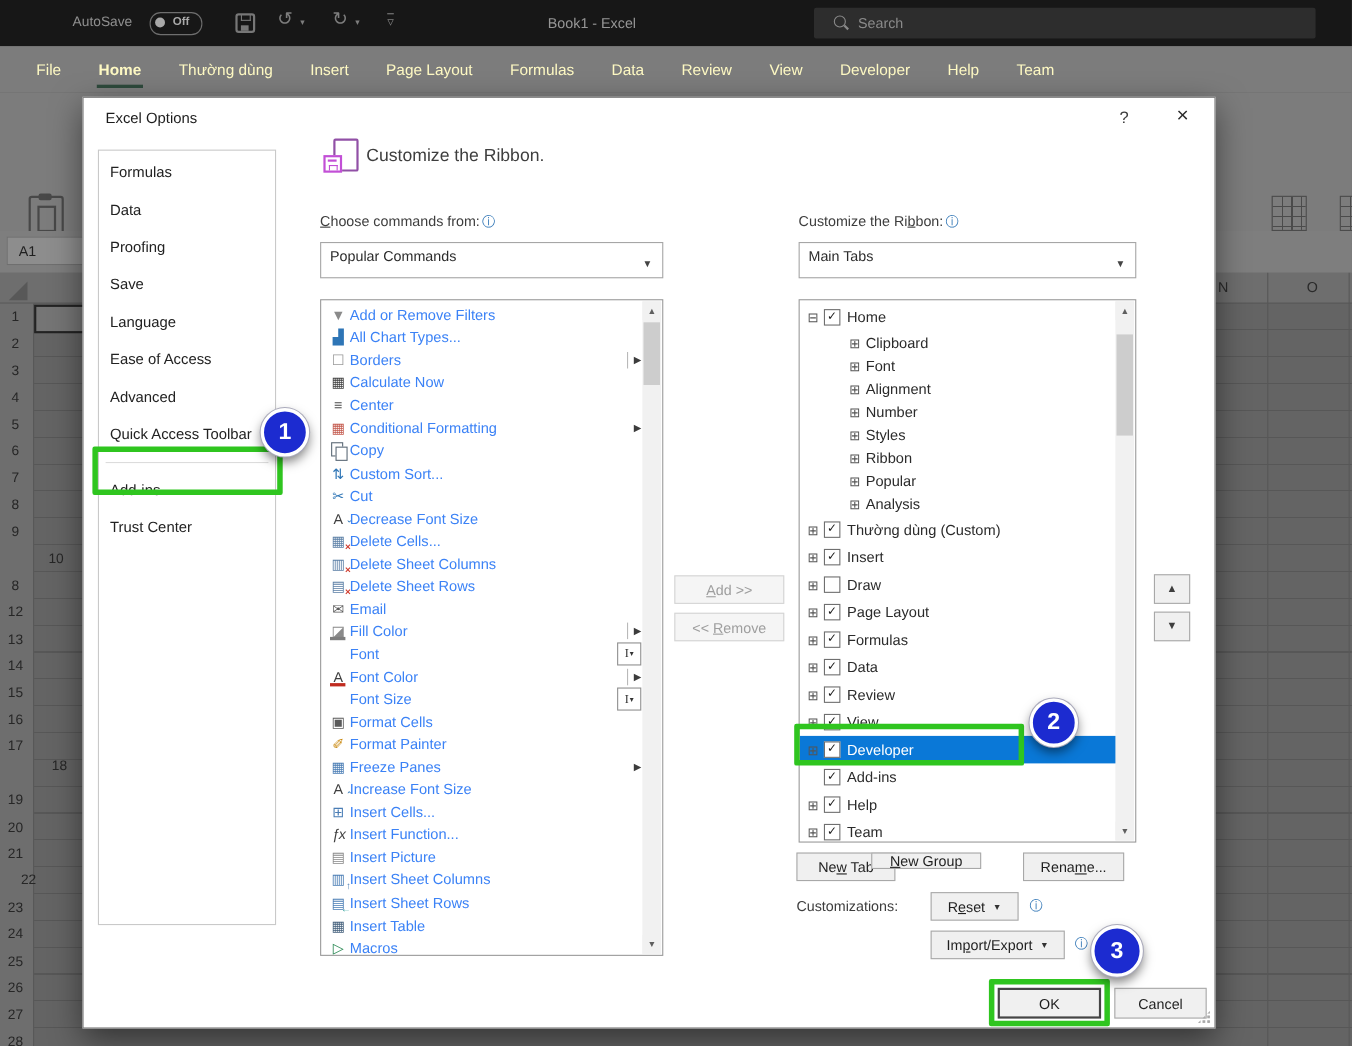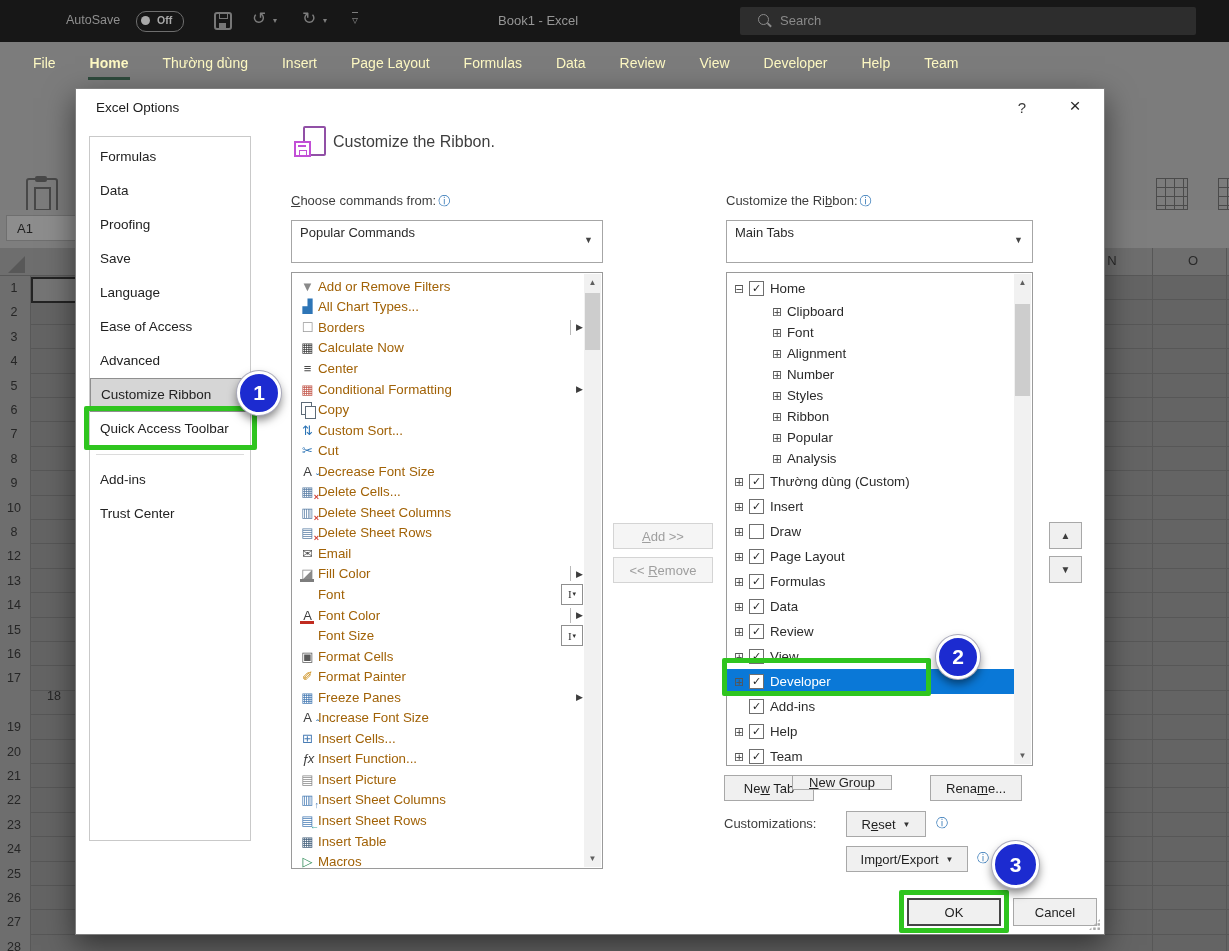--- a/index.html
+++ b/index.html
@@ -84,38 +84,38 @@
   #hdr-icon .hd-flop{position:absolute;left:0;top:15px;width:13px;height:12px;border:2px solid #c24fd6;background:#fff}
   #hdr-icon .hd-flop::before{content:"";position:absolute;left:2px;top:2px;width:8px;height:2px;background:#c24fd6}
   #hdr-icon .hd-flop::after{content:"";position:absolute;left:3px;bottom:0;width:6px;height:4px;border:1.5px solid #c24fd6;border-bottom:none}
   #hdr-title{position:absolute;left:257px;top:44px;font-size:16px;color:#3e3e3e}
 
   .fieldlabel{position:absolute;font-size:13px;color:#3d3d3d}
   #left-label{left:215px;top:104px}
   #right-label{left:650px;top:104px}
   .info-i{color:#2e74b5;font-size:12px;margin-left:2px}
 
-  .combo{position:absolute;height:43px;border:1px solid #a6a6a6;background:#fff;box-sizing:border-box;
+  .combo{position:absolute;height:33px;border:1px solid #a6a6a6;background:#fff;box-sizing:border-box;
     font-size:13px;color:#2b2b2b;line-height:23px;padding-left:8px}
   #left-combo{left:215px;top:131px;width:312px}
   #right-combo{left:650px;top:131px;width:307px}
   .combo .ddarrow{position:absolute;right:9px;top:8px;font-size:9px;color:#444}
 
   .listbox{position:absolute;border:1px solid #9a9a9a;background:#fff;box-sizing:border-box;overflow:hidden}
   #cmd-list{left:215px;top:183px;width:312px;height:597px;padding-top:3px}
   #tree-list{left:650px;top:183px;width:307px;height:494px;padding-top:3px}
 
   .cmd-row{height:20.55px;display:flex;align-items:center;padding-left:5px;margin-right:19px}
   .cmd-icon{width:21px;height:17px;position:relative;flex:0 0 21px;text-align:center}
   .cmd-icon .g{font-size:13px;line-height:17px}
   .cmd-icon .badge{position:absolute;right:-1px;bottom:-2px;font-size:9px;font-weight:700}
   .cmd-icon .bar{position:absolute;left:3px;bottom:0;width:14px;height:3px}
   .cmd-icon.copy-css::before{content:"";position:absolute;left:4px;top:1px;width:9px;height:11px;border:1.5px solid #5c6a77;background:#fff}
   .cmd-icon.copy-css::after{content:"";position:absolute;left:8px;top:5px;width:9px;height:11px;border:1.5px solid #5c6a77;background:#fff}
-  .cmd-label{font-size:13.3px;color:#a16207;white-space:nowrap;flex:1}
+  .cmd-label{font-size:13.3px;color:#3b82f6;white-space:nowrap;flex:1}
   .fly{display:flex;align-items:center}
   .fly .msl{width:1px;height:15px;background:#b9b9b9;margin-right:5px}
   .fly .msa,.fly.menu{font-size:9px;color:#3c3c3c}
   .fly.combo-box{width:20px;height:19px;border:1px solid #8f8f8f;justify-content:center;background:#fff}
   .fly.combo-box .cib{font-family:"Liberation Serif","DejaVu Serif",serif;font-size:11px;color:#333}
   .fly.combo-box .cia{font-size:7px;color:#333;margin-left:1px}
 
   .vsb{position:absolute;top:1px;right:1px;bottom:1px;width:17px;background:#f1f1f1}
   .sb-up,.sb-down{position:absolute;left:0;width:17px;height:17px;background:#f1f1f1;color:#5f5f5f;font-size:8px;text-align:center;line-height:17px}
   .sb-up{top:0}.sb-down{bottom:0}
@@ -233,33 +233,33 @@
 <div id="rowheaders">
     <div class="rownum" style="top: 0px;">1</div>
     <div class="rownum" style="top: 24.4px;">2</div>
     <div class="rownum" style="top: 48.8px;">3</div>
     <div class="rownum" style="top: 73.2px;">4</div>
     <div class="rownum" style="top: 97.6px;">5</div>
     <div class="rownum" style="top: 122px;">6</div>
     <div class="rownum" style="top: 146.4px;">7</div>
     <div class="rownum" style="top: 170.8px;">8</div>
     <div class="rownum" style="top: 195.2px;">9</div>
-    <div class="rownum" style="top: 219.6px;">10</div>
+    <div class="rownum" style="top: 219.6px; margin-left: 37px;">10</div>
     <div class="rownum" style="top: 244px;">8</div>
     <div class="rownum" style="top: 268.4px;">12</div>
     <div class="rownum" style="top: 292.8px;">13</div>
     <div class="rownum" style="top: 317.2px;">14</div>
     <div class="rownum" style="top: 341.6px;">15</div>
     <div class="rownum" style="top: 366px;">16</div>
     <div class="rownum" style="top: 390.4px;">17</div>
     <div class="rownum" style="top: 408px; margin-left: 40px;">18</div>
     <div class="rownum" style="top: 439.2px;">19</div>
     <div class="rownum" style="top: 463.6px;">20</div>
     <div class="rownum" style="top: 488px;">21</div>
-    <div class="rownum" style="top: 512.4px;">22</div>
+    <div class="rownum" style="top: 512.4px; margin-left: 12px;">22</div>
     <div class="rownum" style="top: 536.8px;">23</div>
     <div class="rownum" style="top: 561.2px;">24</div>
     <div class="rownum" style="top: 585.6px;">25</div>
     <div class="rownum" style="top: 610px;">26</div>
     <div class="rownum" style="top: 634.4px;">27</div>
     <div class="rownum" style="top: 658.8px;">28</div>
   </div>
 <div id="cornertri"></div>
 <div id="a1cell"></div>
 
@@ -269,21 +269,20 @@
   <span id="dlg-close">×</span>
 
   <div id="sidebar">
       <div class="side-item">Formulas</div>
       <div class="side-item">Data</div>
       <div class="side-item">Proofing</div>
       <div class="side-item">Save</div>
       <div class="side-item">Language</div>
       <div class="side-item">Ease of Access</div>
       <div class="side-item">Advanced</div>
-      <div class="side-item selected">Customize Ribbon</div>
       <div class="side-item">Quick Access Toolbar</div>
       <div class="side-divider"></div>
       <div class="side-item">Add-ins</div>
       <div class="side-item">Trust Center</div>
     </div>
 
   <span id="hdr-icon">
     <span class="hd-doc"></span>
     <span class="hd-flop"></span>
   </span>

